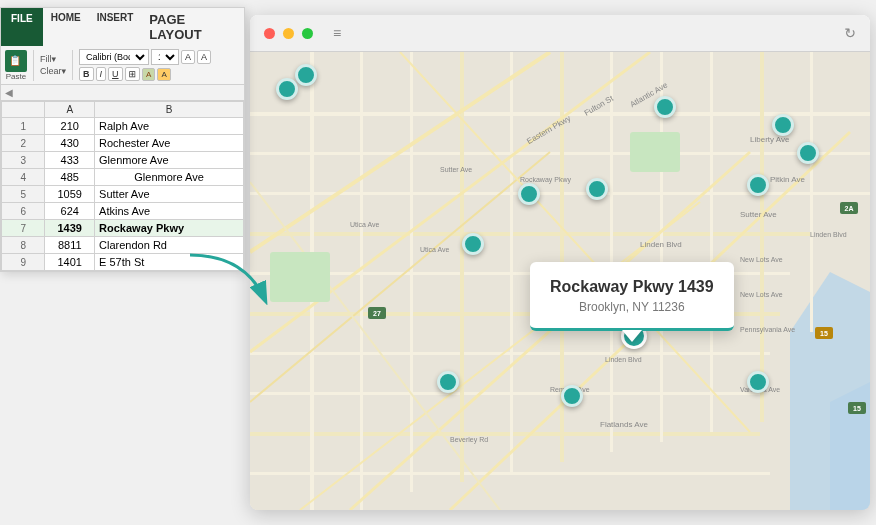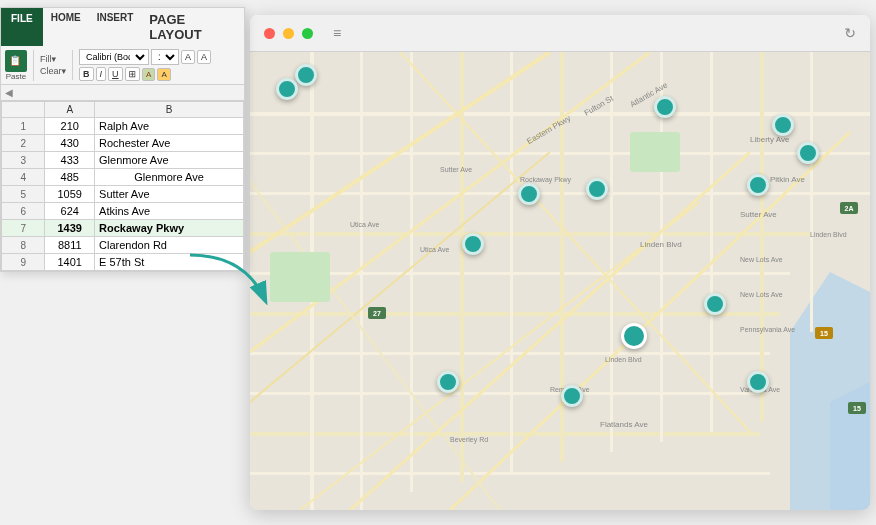--- a/index.html
+++ b/index.html
@@ -450,20 +450,24 @@
         <div class="map-pin" style="left: 86%; top: 16%;"></div>
         <div class="map-pin" style="left: 67%; top: 12%;"></div>
         <div class="map-pin" style="left: 36%; top: 42%;"></div>
         <div class="map-pin active" style="left: 62%; top: 62%;"></div>
         <div class="map-pin" style="left: 75%; top: 55%;"></div>
         <div class="map-pin" style="left: 32%; top: 72%;"></div>
         <div class="map-pin" style="left: 52%; top: 75%;"></div>
         <div class="map-pin" style="left: 82%; top: 72%;"></div>
       </div>
 
+    <div class="map-popup" style="left: 280px; top: 210px;">
+      <div class="popup-address">Rockaway Pkwy 1439</div>
+      <div class="popup-city">Brooklyn, NY 11236</div>
+    </div>
   </div>
 </div>
 
 <svg style="position:absolute;left:185px;top:250px;z-index:20;width:100px;height:80px;" viewBox="0 0 100 80" xmlns="http://www.w3.org/2000/svg">
   <defs>
     <marker id="arrowhead" markerWidth="8" markerHeight="6" refX="6" refY="3" orient="auto">
       <polygon points="0 0, 8 3, 0 6" fill="#26a69a"></polygon>
     </marker>
   </defs>
   <path d="M 5 5 Q 60 5 80 50" stroke="#26a69a" stroke-width="3" fill="none" marker-end="url(#arrowhead)"></path>

